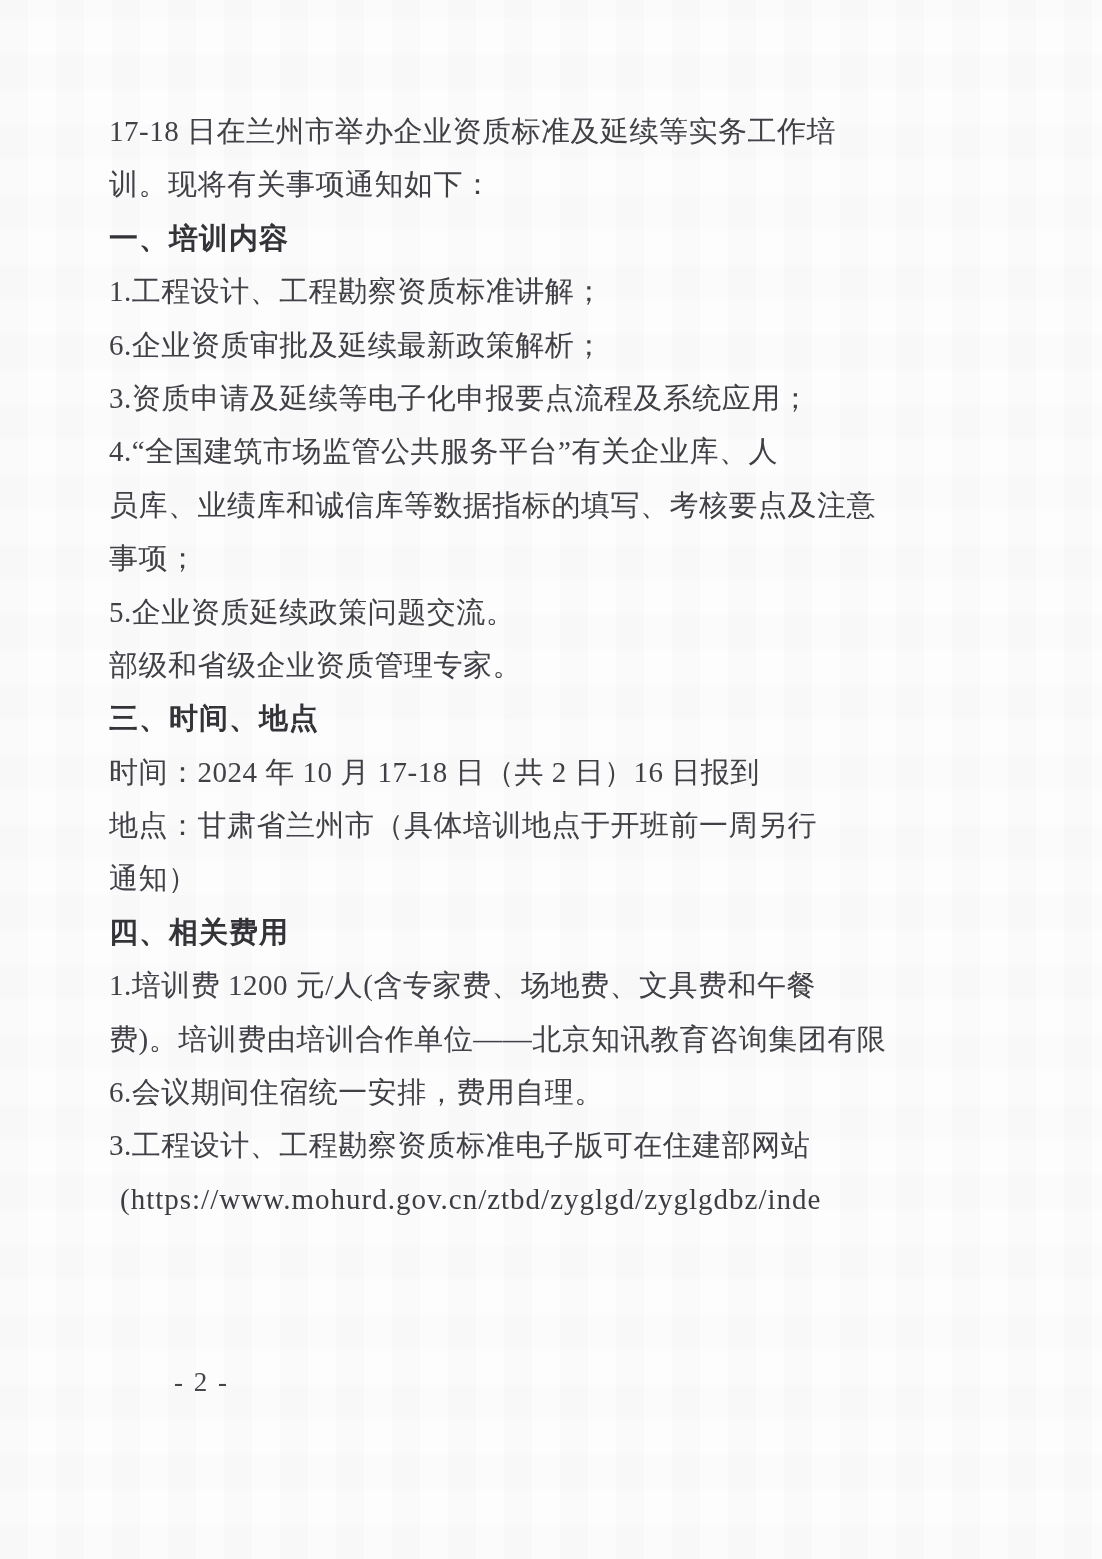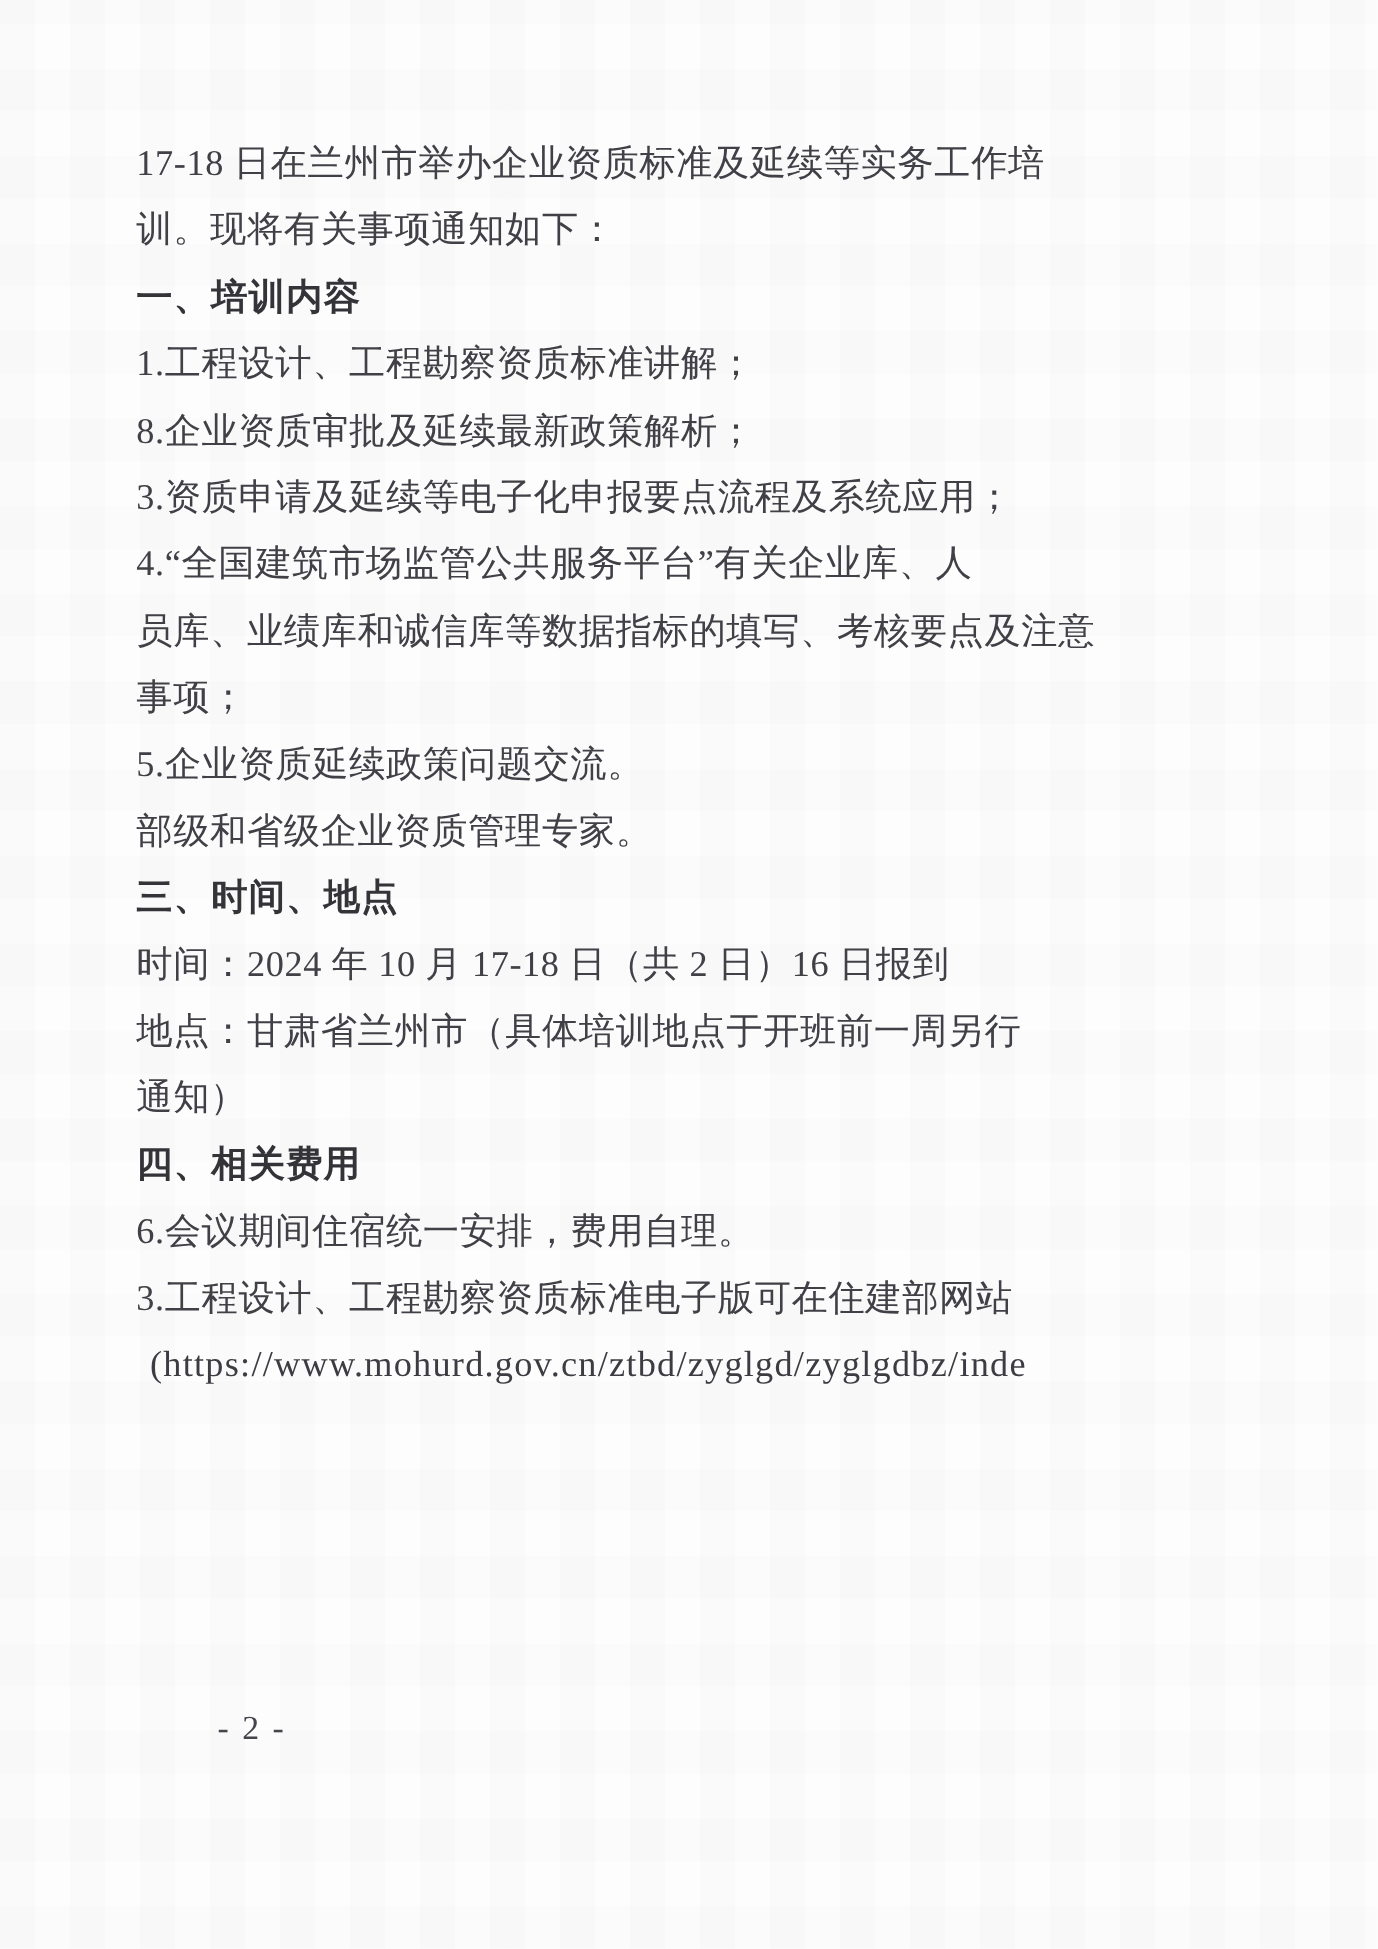--- a/index.html
+++ b/index.html
@@ -68,30 +68,32 @@
   }
 </style>
 </head>
 <body>
 
 <div class="doc">
     <div class="line">17-18 日在兰州市举办企业资质标准及延续等实务工作培</div>
     <div class="line">训。现将有关事项通知如下：</div>
     <div class="line indent heading">一、培训内容</div>
     <div class="line indent">1.工程设计、工程勘察资质标准讲解；</div>
-    <div class="line indent">8.企业资质审批及延续最新政策解析；</div>
+    <div class="line indent">6.企业资质审批及延续最新政策解析；</div>
     <div class="line indent">3.资质申请及延续等电子化申报要点流程及系统应用；</div>
     <div class="line indent">4.“全国建筑市场监管公共服务平台”有关企业库、人</div>
     <div class="line">员库、业绩库和诚信库等数据指标的填写、考核要点及注意</div>
     <div class="line">事项；</div>
     <div class="line indent">5.企业资质延续政策问题交流。</div>
     <div class="line indent">部级和省级企业资质管理专家。</div>
     <div class="line indent heading">三、时间、地点</div>
     <div class="line indent">时间：2024 年 10 月 17-18 日（共 2 日）16 日报到</div>
     <div class="line indent">地点：甘肃省兰州市（具体培训地点于开班前一周另行</div>
     <div class="line">通知）</div>
     <div class="line indent heading">四、相关费用</div>
+    <div class="line indent">1.培训费 1200 元/人(含专家费、场地费、文具费和午餐</div>
+    <div class="line">费)。培训费由培训合作单位——北京知讯教育咨询集团有限</div>
     <div class="line indent">6.会议期间住宿统一安排，费用自理。</div>
     <div class="line indent">3.工程设计、工程勘察资质标准电子版可在住建部网站</div>
     <div class="line latin">(https://www.mohurd.gov.cn/ztbd/zyglgd/zyglgdbz/inde</div>
   </div>
 
 <div class="page-footer">- 2 -</div>
 
 </body></html>

